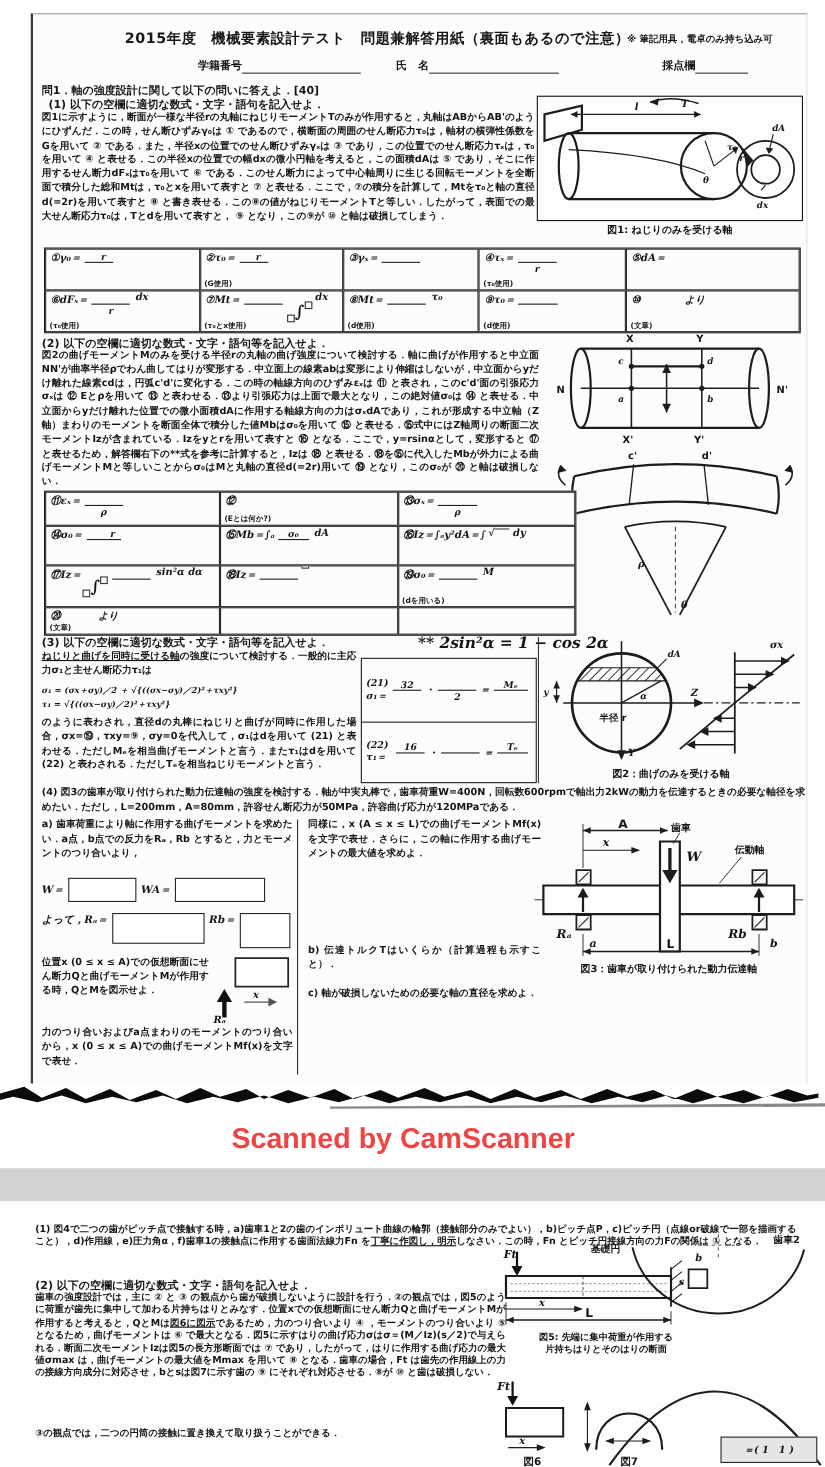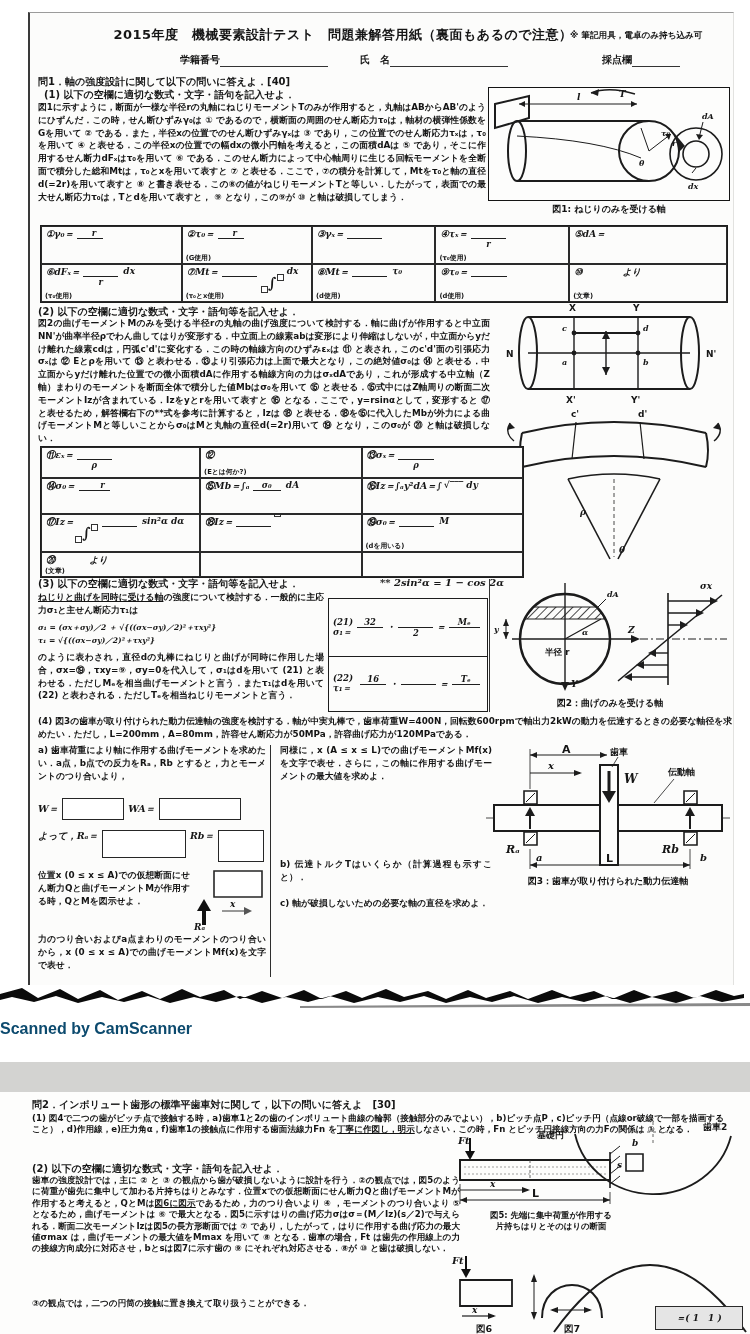--- a/index.html
+++ b/index.html
@@ -308,21 +308,21 @@
     <div class="tc nofrac">
         <span>⑳</span>
         <span class="cp" style="margin-left:34px">より</span>
         <span class="cn">(文章)</span>
       </div>
     <div class="tc"></div>
     <div class="tc"></div>
   </div>
 
   <div class="abs hd" style="left:8px;top:564px">(3) 以下の空欄に適切な数式・文字・語句等を記入せよ．</div>
-  <div class="abs fx" style="left:350px;top:564px;font-size:10px">** 2sin²α = 1 − cos 2α</div>
+  <div class="abs fx" style="left:350px;top:564px;font-size:14px">** 2sin²α = 1 − cos 2α</div>
   <p class="abs jp b9" style="left:8px;top:578px;width:286px"><span class="ul">ねじりと曲げを同時に受ける軸</span><span>の強度について検討する．一般的に主応力σ₁と主せん断応力τ₁は</span></p>
   <div class="abs fx" style="left:8px;top:608px;width:288px;font-size:7.6px;line-height:13px">
     <div>σ₁ = (σx＋σy)／2 ＋ √{((σx−σy)／2)²＋τxy²}</div>
     <div>τ₁ = √{((σx−σy)／2)²＋τxy²}</div>
   </div>
   <p class="abs jp b9" style="left:8px;top:638px;width:286px">のように表わされ，直径dの丸棒にねじりと曲げが同時に作用した場合，σx=⑲，τxy=⑨，σy=0を代入して，σ₁はdを用いて (21) と表わせる．ただしMₑを相当曲げモーメントと言う．またτ₁はdを用いて (22) と表わされる．ただしTₑを相当ねじりモーメントと言う．</p>
 
   <div class="abs" style="left:298px;top:585px;width:160px;height:114px;border:1.6px solid #1d1d1d;background:#fcfcfb">
     <div class="ansrow fx" style="height:58px;border-bottom:1.2px solid #1d1d1d">
       <span style="font-size:8.6px">(21) σ₁＝</span>
@@ -483,26 +483,25 @@
     <text class="jt" x="124" y="117" font-size="11">L</text>
   </svg>
   <div class="abs cap" style="left:452px;top:862px;width:252px">図3：歯車が取り付けられた動力伝達軸</div>
 </div>
 
 <svg class="abs" style="left:0;top:984px" width="750" height="26" viewBox="0 0 750 26">
   <path d="M0,10 L22,4 38,14 60,5 78,15 100,6 118,16 142,7 160,15 182,5 200,13 224,6 240,15 262,7 282,14 304,6 322,15 346,7 362,14 386,5 404,13 428,7 446,15 468,6 486,14 510,7 528,15 552,6 570,13 594,7 612,15 634,6 652,13 676,7 694,14 716,6 734,12 744,10 L744,14 722,18 700,12 676,19 652,13 630,19 606,12 584,18 562,13 538,19 514,12 492,18 470,13 446,19 424,12 400,18 378,13 354,19 330,12 308,18 286,13 262,19 240,12 216,18 194,13 170,19 148,12 124,18 102,13 78,19 56,12 34,18 12,13 0,16 Z" fill="#0b0b0b"></path>
   <path d="M300,22 L750,19 750,22 300,24 Z" fill="#3a3a3a" opacity="0.6"></path>
 </svg>
 
-<div class="abs" style="left:0;top:1020px;width:733px;text-align:left;font-family:'Liberation Sans',sans-serif;font-weight:700;font-size:16px;color:#0c4a6e">Scanned by CamScanner</div>
+<div class="abs" style="left:0;top:1020px;width:733px;text-align:center;font-family:'Liberation Sans',sans-serif;font-weight:700;font-size:26px;color:#ef4444">Scanned by CamScanner</div>
 
 <div class="abs" style="left:0;top:1062px;width:750px;height:30px;background:#d3d3d1"></div>
 
 <div id="page2" class="abs">
-  <div class="abs hd" style="left:32px;top:6px">問2．インボリュート歯形の標準平歯車対に関して，以下の問いに答えよ　[30]</div>
   <p class="abs jp b86" style="left:32px;top:21px;width:692px"><span>(1) 図4で二つの歯がピッチ点で接触する時，a)歯車1と2の歯のインボリュート曲線の輪郭（接触部分のみでよい），b)ピッチ点P，c)ピッチ円（点線or破線で一部を描画すること），d)作用線，e)圧力角α，f)歯車1の接触点に作用する歯面法線力Fn を</span><span class="ul">丁寧に作図し，明示</span><span>しなさい．この時，Fn とピッチ円接線方向の力Fの関係は ① となる．</span></p>
 
   <div class="abs hd" style="left:32px;top:70px">(2) 以下の空欄に適切な数式・文字・語句を記入せよ．</div>
   <p class="abs jp b86" style="left:32px;top:83px;width:428px"><span>歯車の強度設計では，主に ② と ③ の観点から歯が破損しないように設計を行う．②の観点では，図5のように荷重が歯先に集中して加わる片持ちはりとみなす．位置xでの仮想断面にせん断力Qと曲げモーメントMが作用すると考えると，QとMは</span><span class="ul">図6に図示</span><span>であるため，力のつり合いより ④ ，モーメントのつり合いより ⑤ となるため，曲げモーメントは ⑥ で最大となる．図5に示すはりの曲げ応力σはσ＝(M／Iz)(s／2)で与えられる．断面二次モーメントIzは図5の長方形断面では ⑦ であり，したがって，はりに作用する曲げ応力の最大値σmax は，曲げモーメントの最大値をMmax を用いて ⑧ となる．歯車の場合，Ft は歯先の作用線上の力の接線方向成分に対応させ，bとsは図7に示す歯の ⑨ にそれぞれ対応させる．⑧が ⑩ と歯は破損しない．</span></p>
   <p class="abs jp b86" style="left:32px;top:206px;width:428px">③の観点では，二つの円筒の接触に置き換えて取り扱うことができる．</p>
 
   <svg class="abs" style="left:450px;top:42px" width="202" height="74" viewBox="0 0 202 74">
     <text x="8" y="10" font-size="10">Ft</text>
     <line x1="20" y1="4" x2="20" y2="22" stroke="#111" stroke-width="2"></line>
       <polygon points="20,26 15,17 25,17" fill="#111"></polygon>

